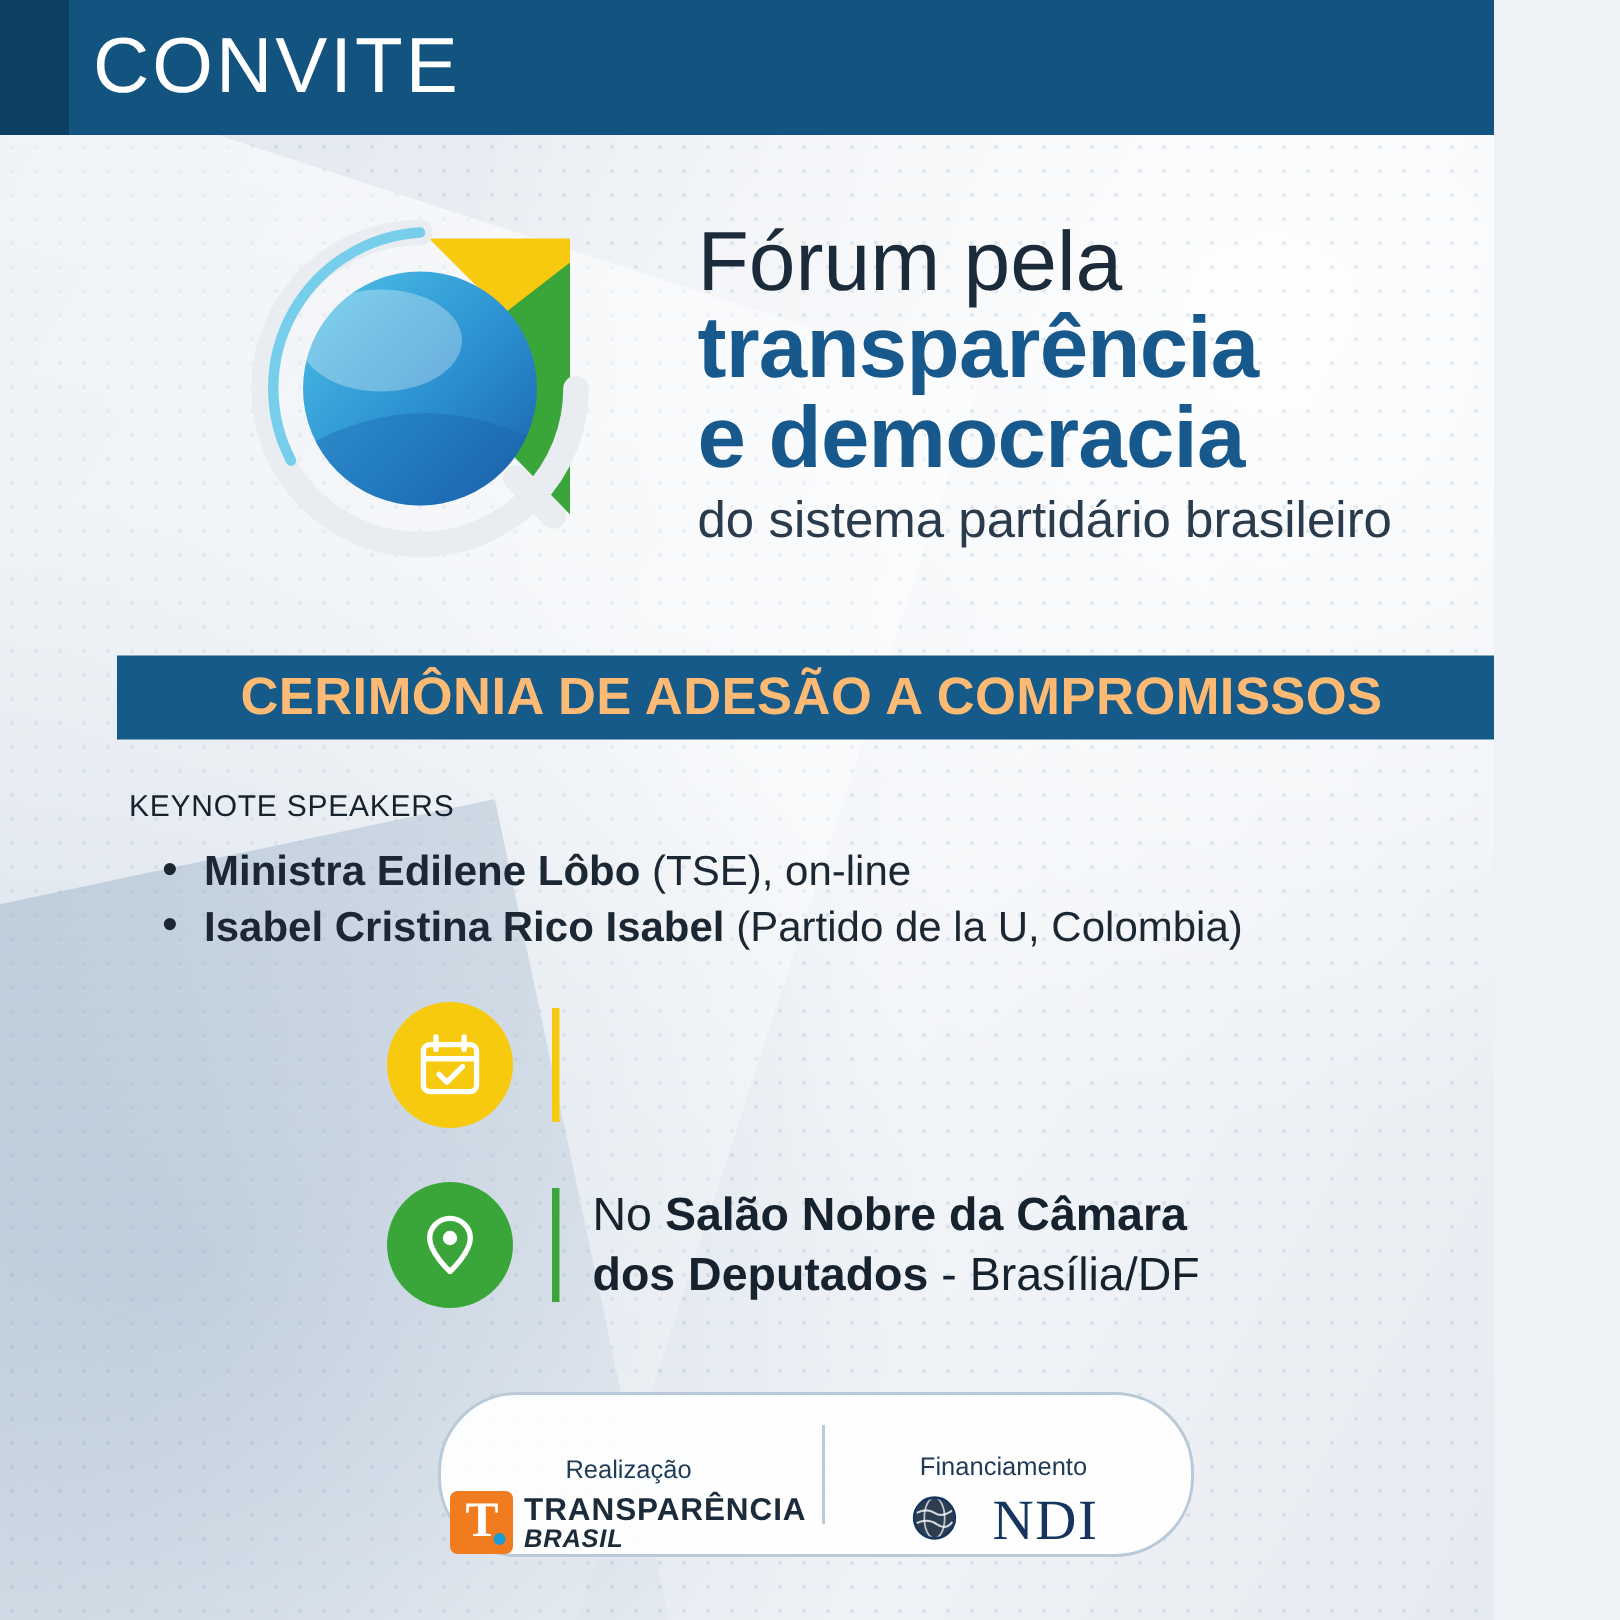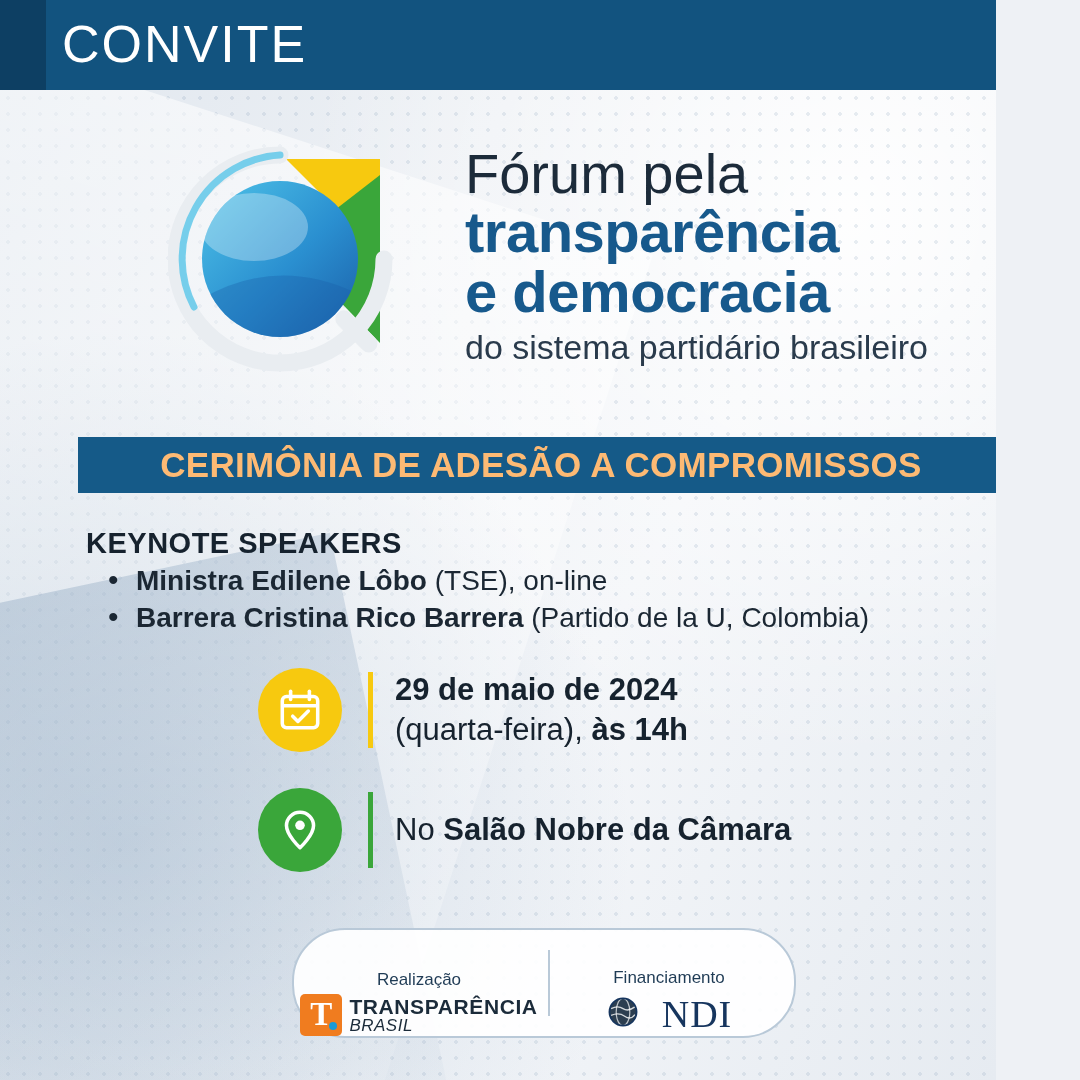--- a/index.html
+++ b/index.html
@@ -124,22 +124,22 @@
     color: #fdba74;
     font-size: 35px;
     font-weight: bold;
     letter-spacing: 0.3px;
   }
 
   
   .keynote-title {
     position: absolute;
     left: 86px; top: 527px;
-    font-size: 29px;
-    font-weight: bold;
+    font-size: 20px;
+    font-weight: normal;
     color: #16222e;
     letter-spacing: 0.5px;
   }
   .keynote-list {
     position: absolute;
     left: 104px; top: 562px;
     width: 950px;
     margin: 0;
     padding: 0 0 0 32px;
     list-style: none;
@@ -255,21 +255,21 @@
   .tb-words { text-align: left; line-height: 1.0; }
   .tb-words .w1 {
     font-size: 21px;
     letter-spacing: 0.6px;
     color: #1b2b3a;
     font-weight: bold;
   }
   .tb-words .w2 {
     font-size: 17px;
     font-style: italic;
-    font-weight: normal;
+    font-weight: bold;
     color: #1b2b3a;
     letter-spacing: 0.5px;
   }
   .ndi-logo {
     display: flex;
     align-items: center;
     justify-content: center;
     gap: 22px;
   }
   .ndi-text {
@@ -335,51 +335,48 @@
   <div class="ribbon">
     <span>CERIMÔNIA DE ADESÃO A COMPROMISSOS</span>
   </div>
 
   <div class="keynote-title">KEYNOTE SPEAKERS</div>
   <ul class="keynote-list">
     <li>
       <b>Ministra Edilene Lôbo</b><span> (TSE), on-line</span>
     </li>
     <li>
-      <b>Barrera Cristina Rico Barrera</b><span> (Partido de la U, Colombia)</span>
+      <b>Isabel Cristina Rico Isabel</b><span> (Partido de la U, Colombia)</span>
     </li>
   </ul>
 
   <div class="info-row info-date">
     <div class="icon-circle icon-yellow">
       <svg viewBox="0 0 48 48" width="50" height="50" aria-hidden="true">
         <rect x="7" y="11" width="34" height="30" rx="4" fill="none" stroke="#ffffff" stroke-width="3.4"></rect>
         <line x1="7" y1="20" x2="41" y2="20" stroke="#ffffff" stroke-width="3.4"></line>
         <line x1="15" y1="6" x2="15" y2="14" stroke="#ffffff" stroke-width="3.4" stroke-linecap="round"></line>
         <line x1="33" y1="6" x2="33" y2="14" stroke="#ffffff" stroke-width="3.4" stroke-linecap="round"></line>
         <polyline points="17,30 22,35 32,25" fill="none" stroke="#ffffff" stroke-width="3.4" stroke-linecap="round" stroke-linejoin="round"></polyline>
       </svg>
     </div>
     <div class="divider div-yellow"></div>
-    <div class="info-text">
-      <div><b>29 de maio de 2024</b></div>
-      <div><span>(quarta-feira), </span><b>às 14h</b></div>
-    </div>
   </div>
 
   <div class="info-row info-place">
     <div class="icon-circle icon-green">
       <svg viewBox="0 0 48 48" width="50" height="50" aria-hidden="true">
         <path d="M24 7c-7.2 0-13 5.7-13 12.7C11 29 24 41 24 41s13-12 13-21.3C37 12.7 31.2 7 24 7z" fill="none" stroke="#ffffff" stroke-width="3.4" stroke-linejoin="round"></path>
         <circle cx="24" cy="19.5" r="4.6" fill="#ffffff"></circle>
       </svg>
     </div>
     <div class="divider div-green"></div>
     <div class="info-text">
       <div><span>No </span><b>Salão Nobre da Câmara</b></div>
+      <div><b>dos Deputados</b><span> - Brasília/DF</span></div>
     </div>
   </div>
 
   <div class="footer">
     <div class="foot-col">
       <div class="foot-label">Realização</div>
       <div class="tb-logo">
         <div class="tb-mark">
           <div class="t">T</div>
           <div class="dot"></div>

